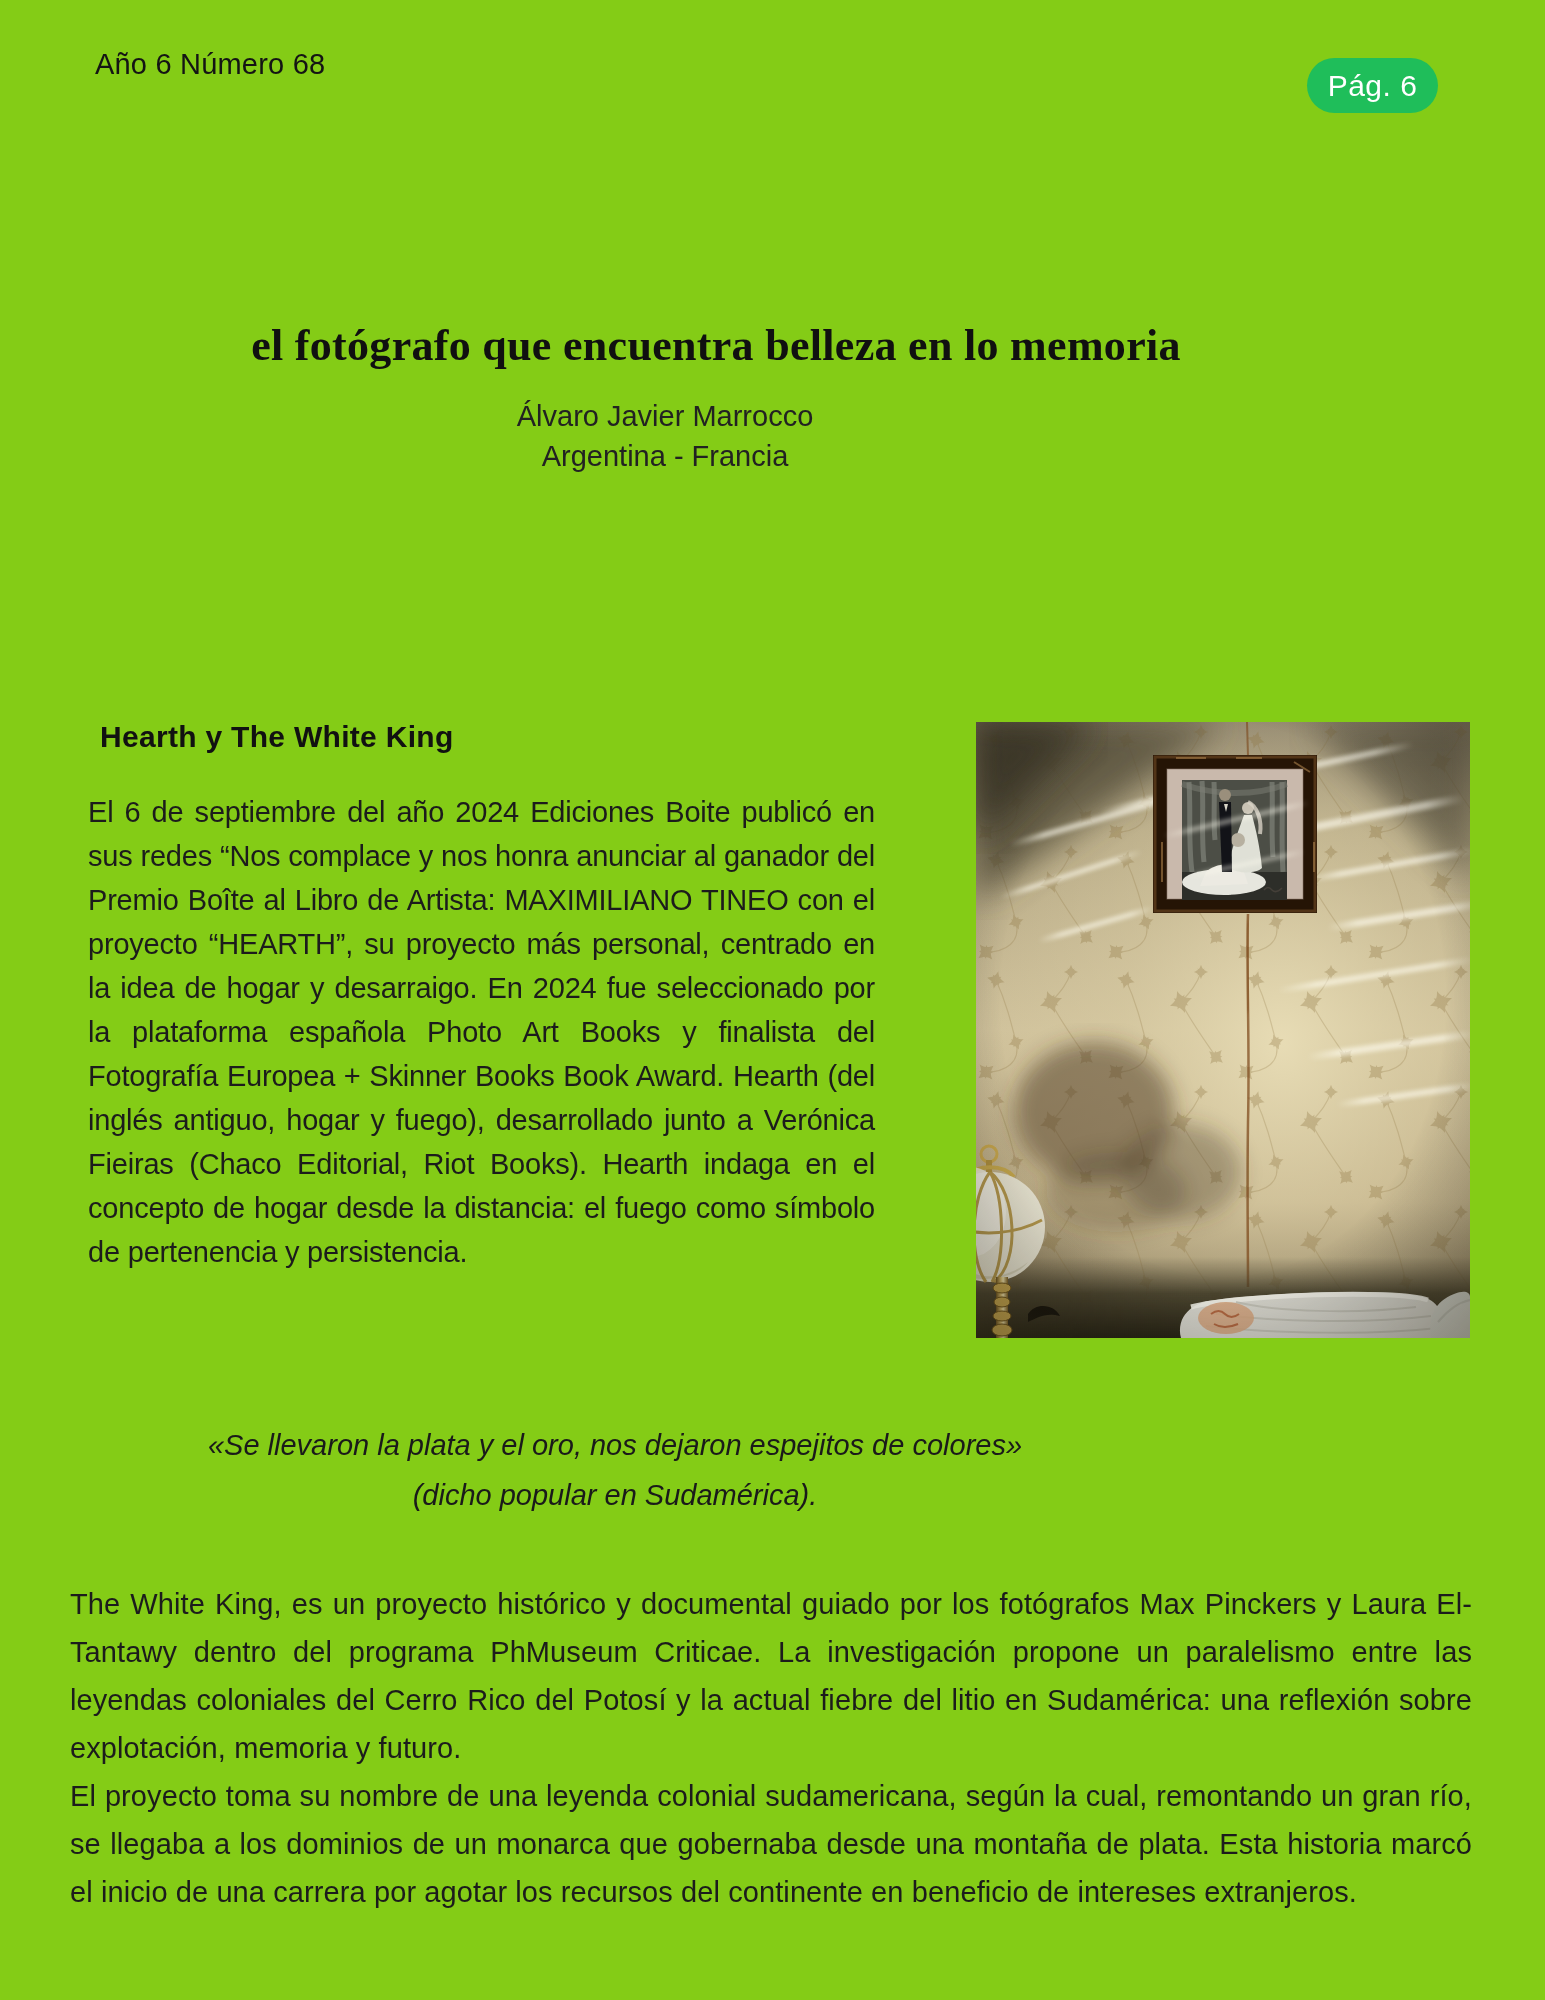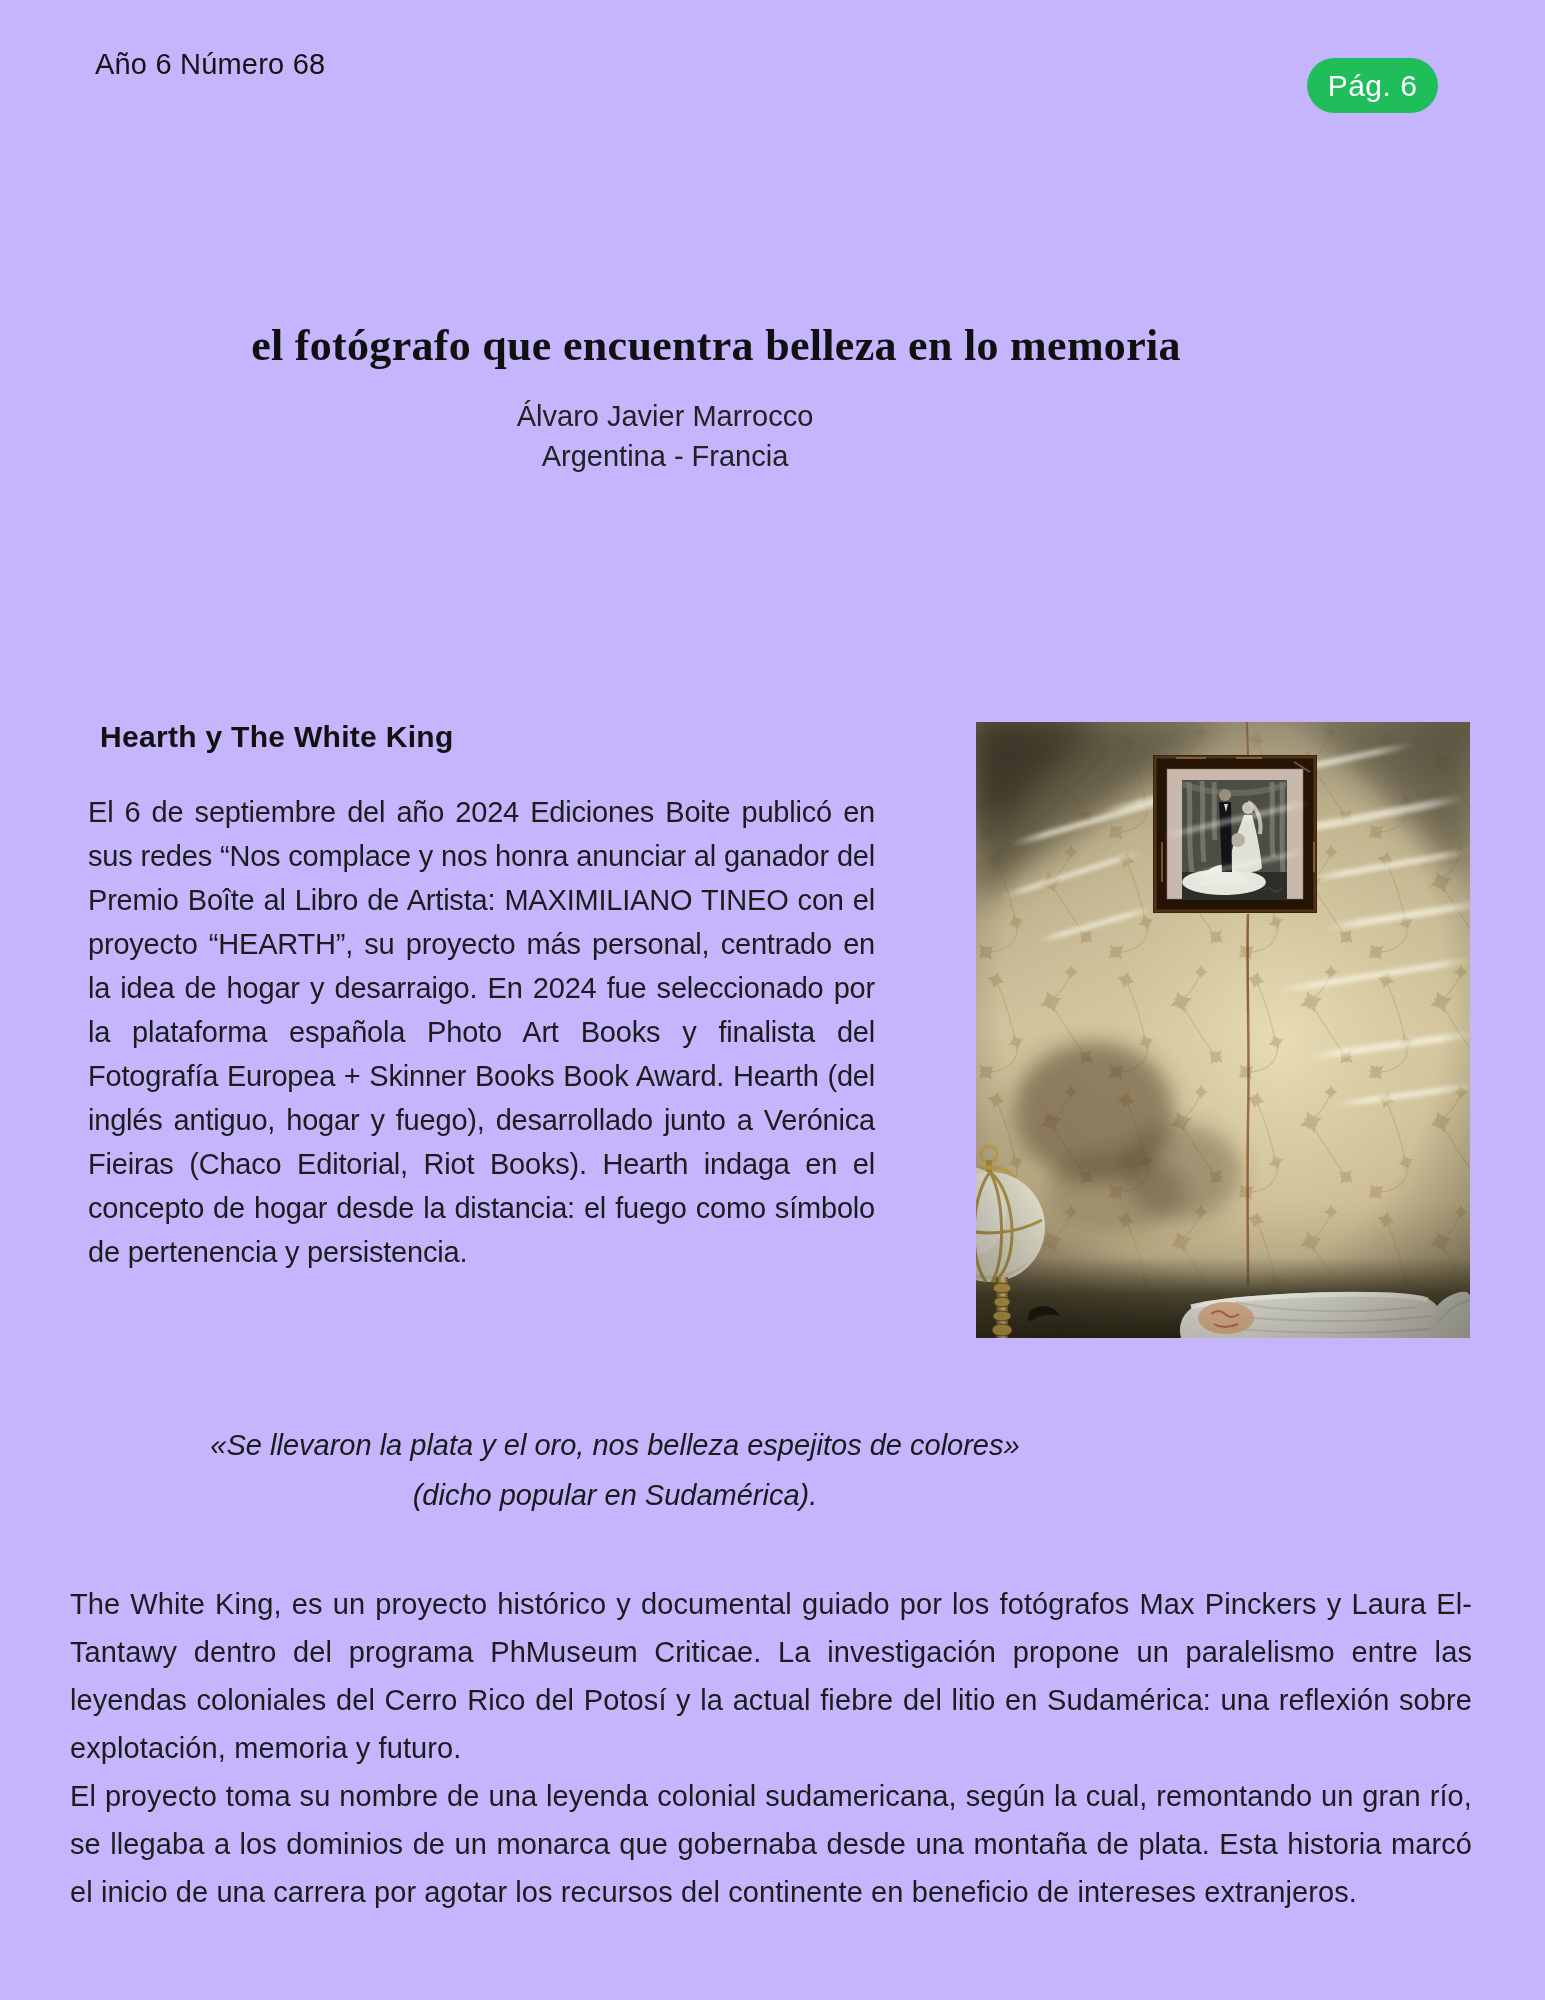--- a/index.html
+++ b/index.html
@@ -1,20 +1,20 @@
 <!DOCTYPE html>
 <html lang="es"><head>
 <meta charset="utf-8">
 <style>
   html,body{margin:0;padding:0;background:#e8e8e8;}
   .page{
     position:relative;
     width:1545px;height:2000px;
     margin:0 auto;
-    background:#c4b5fd;
+    background:#84cc16;
     font-family:"Liberation Sans",sans-serif;
     color:#1c1c1c;
     overflow:hidden;
   }
   .masthead{
     position:absolute;left:95px;top:46px;
     font-size:29px;line-height:37px;letter-spacing:.2px;
     color:#141414;
   }
   .badge{
@@ -261,20 +261,20 @@
           <path d="M235,592 q8,-6 14,0 q6,6 14,0 M238,602 q10,6 24,0" stroke="#a8562f" stroke-width="2" fill="none" opacity="0.8"></path>
           <path d="M455,616 C452,595 458,580 478,572 C488,568 494,570 494,575 L494,616 Z" fill="#d3d5cc"></path>
           <path d="M462,600 C472,588 484,580 494,578" stroke="#b9bbb1" stroke-width="2" opacity="0.7" fill="none"></path>
         </g>
 
         <rect width="494" height="616" fill="url(#vign)"></rect>
       </g>
     </svg>
   </div>
 
-  <div class="quote">«Se llevaron la plata y el oro, nos belleza espejitos de colores» (dicho popular en Sudamérica).</div>
+  <div class="quote">«Se llevaron la plata y el oro, nos dejaron espejitos de colores» (dicho popular en Sudamérica).</div>
 
   <div class="bottom-text">
     <p>The White King, es un proyecto histórico y documental guiado por los fotógrafos Max Pinckers y Laura El-Tantawy dentro del programa PhMuseum Criticae. La investigación propone un paralelismo entre las leyendas coloniales del Cerro Rico del Potosí y la actual fiebre del litio en Sudamérica: una reflexión sobre explotación, memoria y futuro.</p>
     <p>El proyecto toma su nombre de una leyenda colonial sudamericana, según la cual, remontando un gran río, se llegaba a los dominios de un monarca que gobernaba desde una montaña de plata. Esta historia marcó el inicio de una carrera por agotar los recursos del continente en beneficio de intereses extranjeros.</p>
   </div>
 
 </div>
 
 </body></html>

